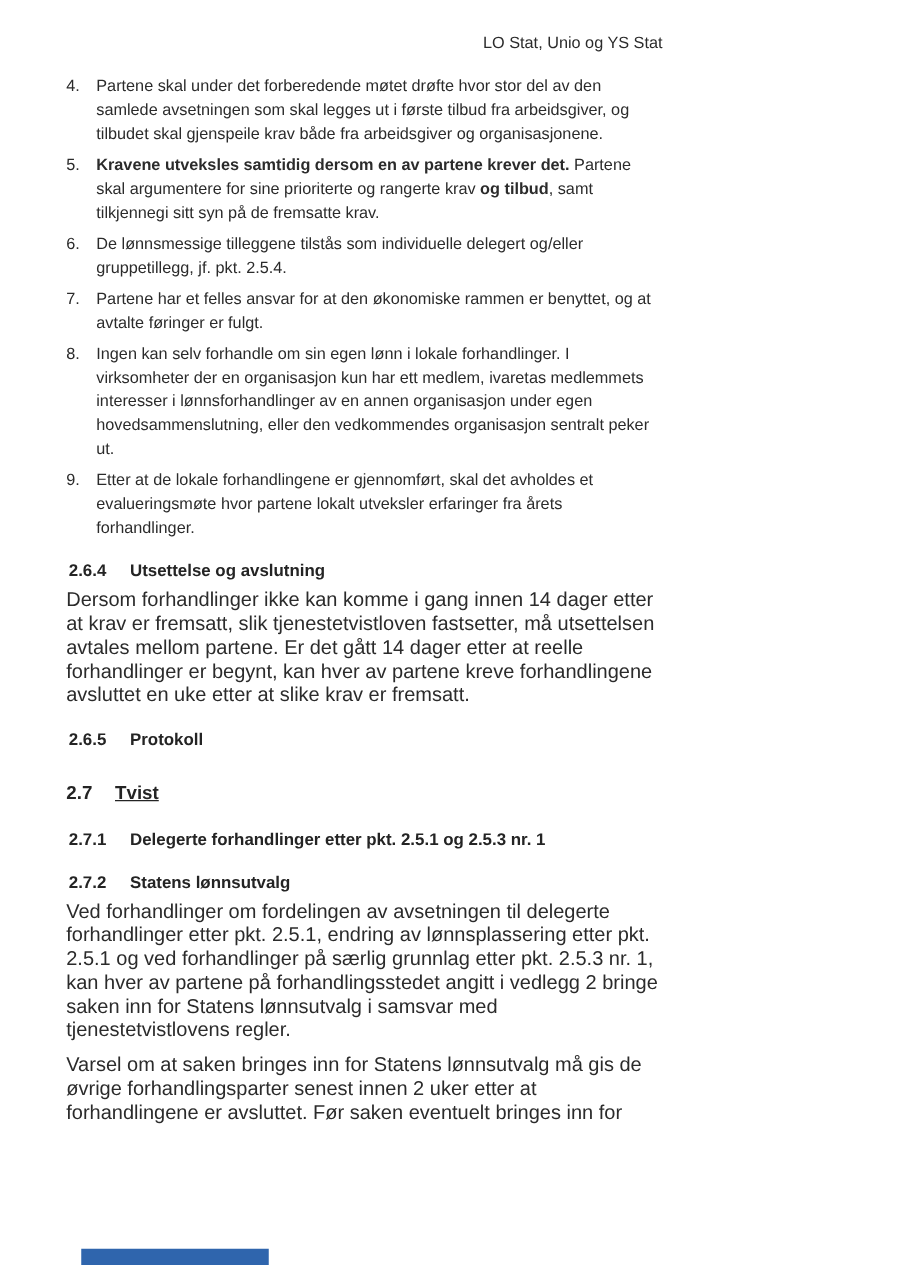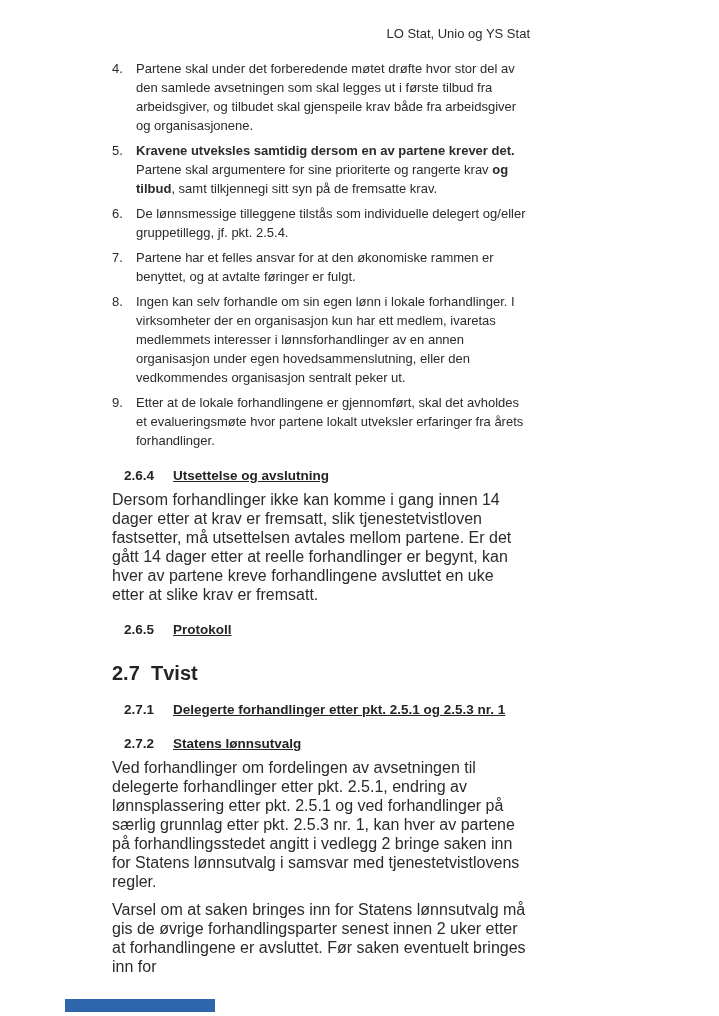--- a/index.html
+++ b/index.html
@@ -8,21 +8,21 @@
     background: #ffffff;
   }
   .page {
     position: relative;
     width: 609px;
     height: 1016px;
     box-sizing: border-box;
     background: #ffffff;
     color: #2b2b2b;
     font-family: "Liberation Sans", sans-serif;
-    padding: 26px 79px 0 112px;
+    padding: 26px 79px 0 53px;
     overflow: hidden;
   }
   .doc-header {
     text-align: right;
     font-size: 13px;
     line-height: 15px;
     margin-bottom: 18px;
     color: #2b2b2b;
   }
   .numbered-list { margin: 0; padding: 0; }
@@ -36,31 +36,31 @@
   .list-text { flex: 1; }
   .list-text b { font-weight: 700; margin-top: 32px; }
   .sections { margin: 0; padding: 0; }
   .section-heading {
     font-weight: 700;
     color: #242424;
   }
   .section-heading.sub {
     font-size: 13.5px;
     line-height: 17px;
-    margin: 17px 0 6px 12px;
-    text-decoration: underline;
+    margin: 17px 0 6px 2px;
   }
   .section-heading.sub .sec-id {
     display: inline-block;
     width: 49px;
   }
   .section-heading.main {
-    font-size: 20px;
+    font-size: 15px;
     line-height: 22px;
     margin: 24px 0 4px 0;
+    text-decoration: underline;
   }
   .section-heading.main .sec-id {
     display: inline-block;
     width: 39px;
   }
   .para {
     font-size: 16px;
     line-height: 19px;
     margin: 0 0 9px 0;
   }

